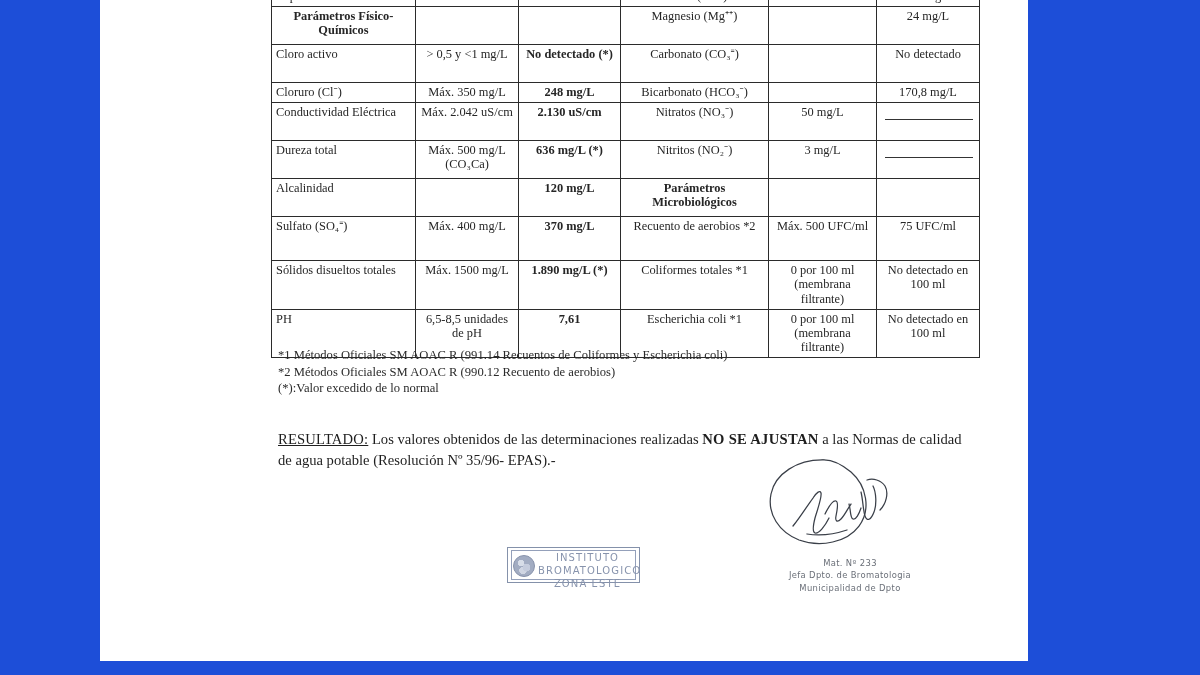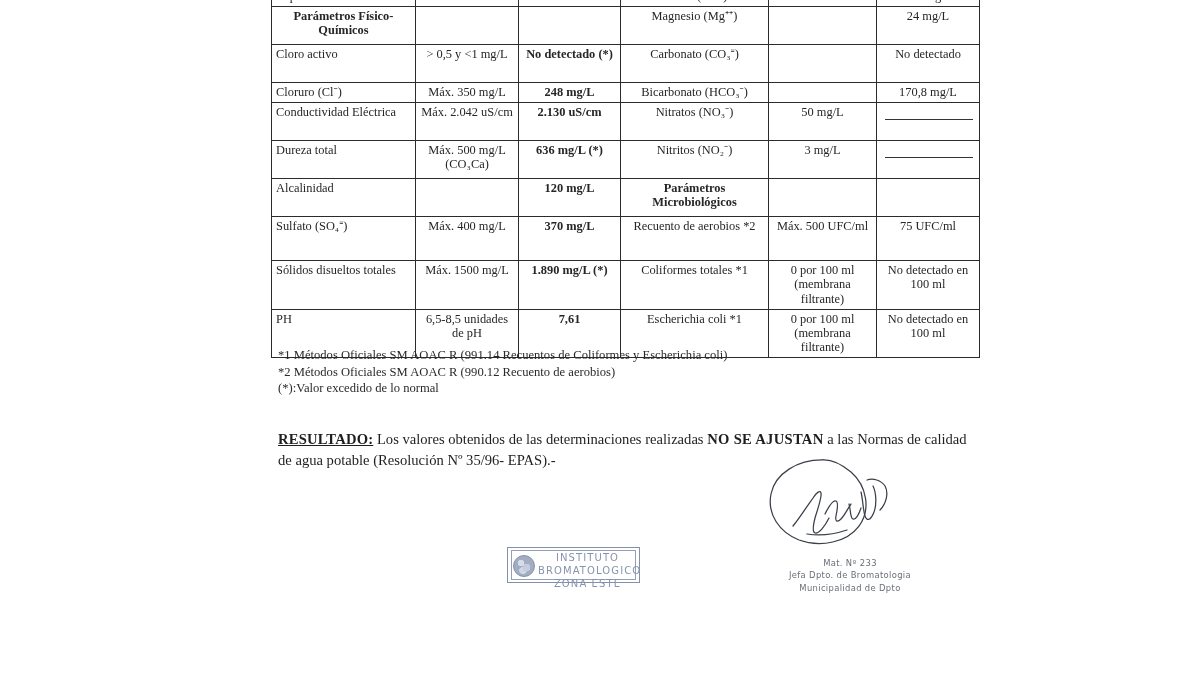--- a/index.html
+++ b/index.html
@@ -6,21 +6,21 @@
   html, body {
     margin: 0; padding: 0;
     width: 1200px; height: 675px;
     overflow: hidden;
     background: #565b5f;
     font-family: "Liberation Serif", serif;
   }
   #viewport {
     position: relative;
     width: 1200px; height: 675px;
-    background: #ffffff;
+    background: #1d4ed8;
   }
   
   #page {
     position: absolute;
     left: 100px; top: -14px;
     width: 928px; height: 675px;
     background: #ffffff;
     overflow: hidden;
   }
   #page-inner {
@@ -87,21 +87,21 @@
   #resultado {
     position: absolute;
     left: 178px; top: 443px;
     width: 690px;
     font-size: 14.6px;
     line-height: 1.42;
     color: #1e1e1e;
     text-align: left;
   }
   #resultado .label {
-    font-weight: bold;
+    font-weight: normal;
     text-decoration: underline;
     letter-spacing: 0.2px;
   }
   #resultado .strong {
     font-weight: bold;
     letter-spacing: 0.3px;
   }
 
   
   #stamp {

